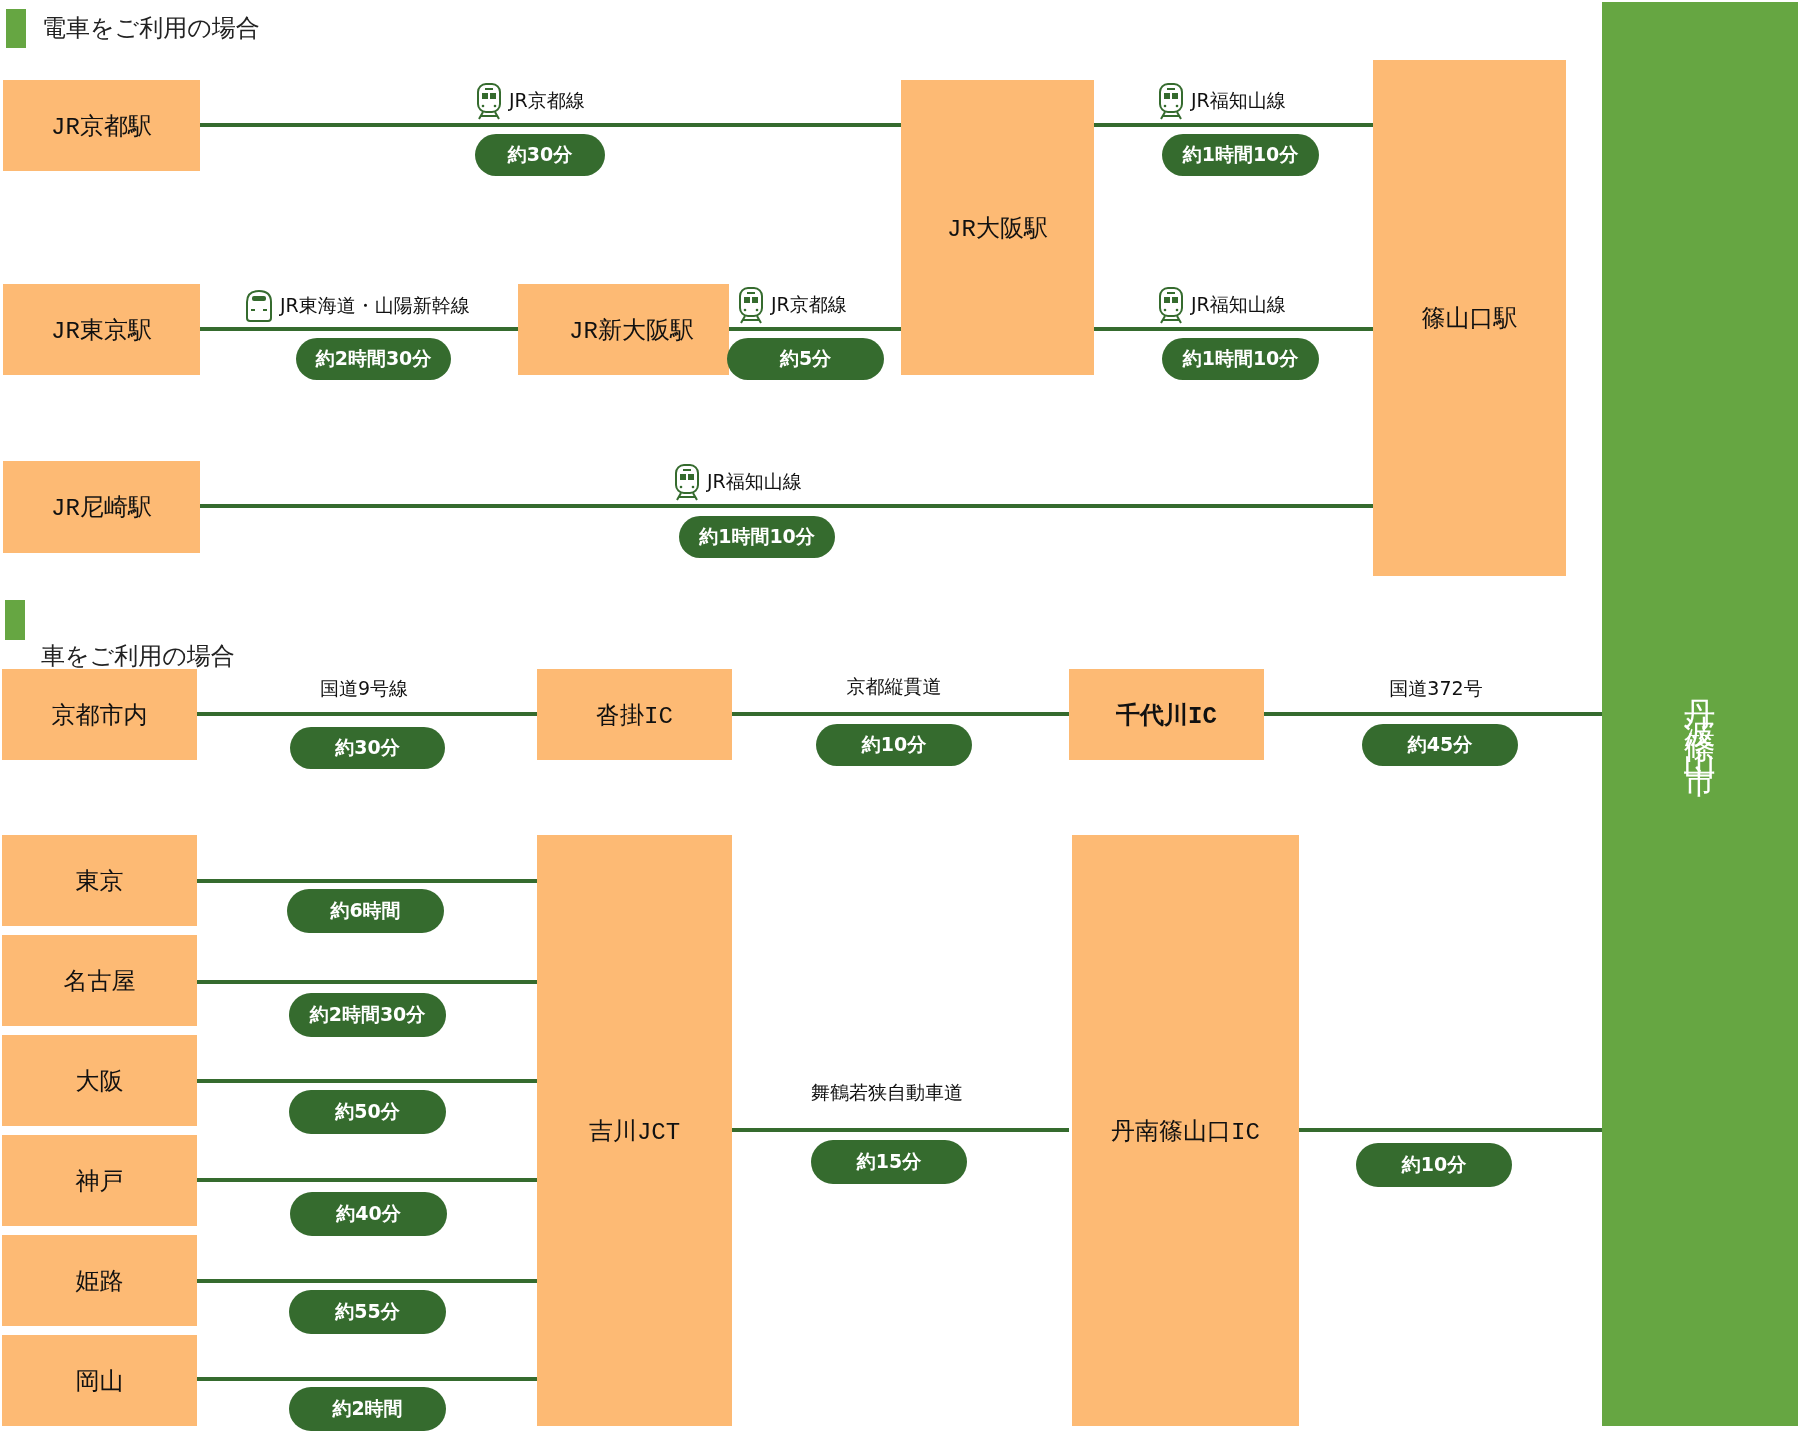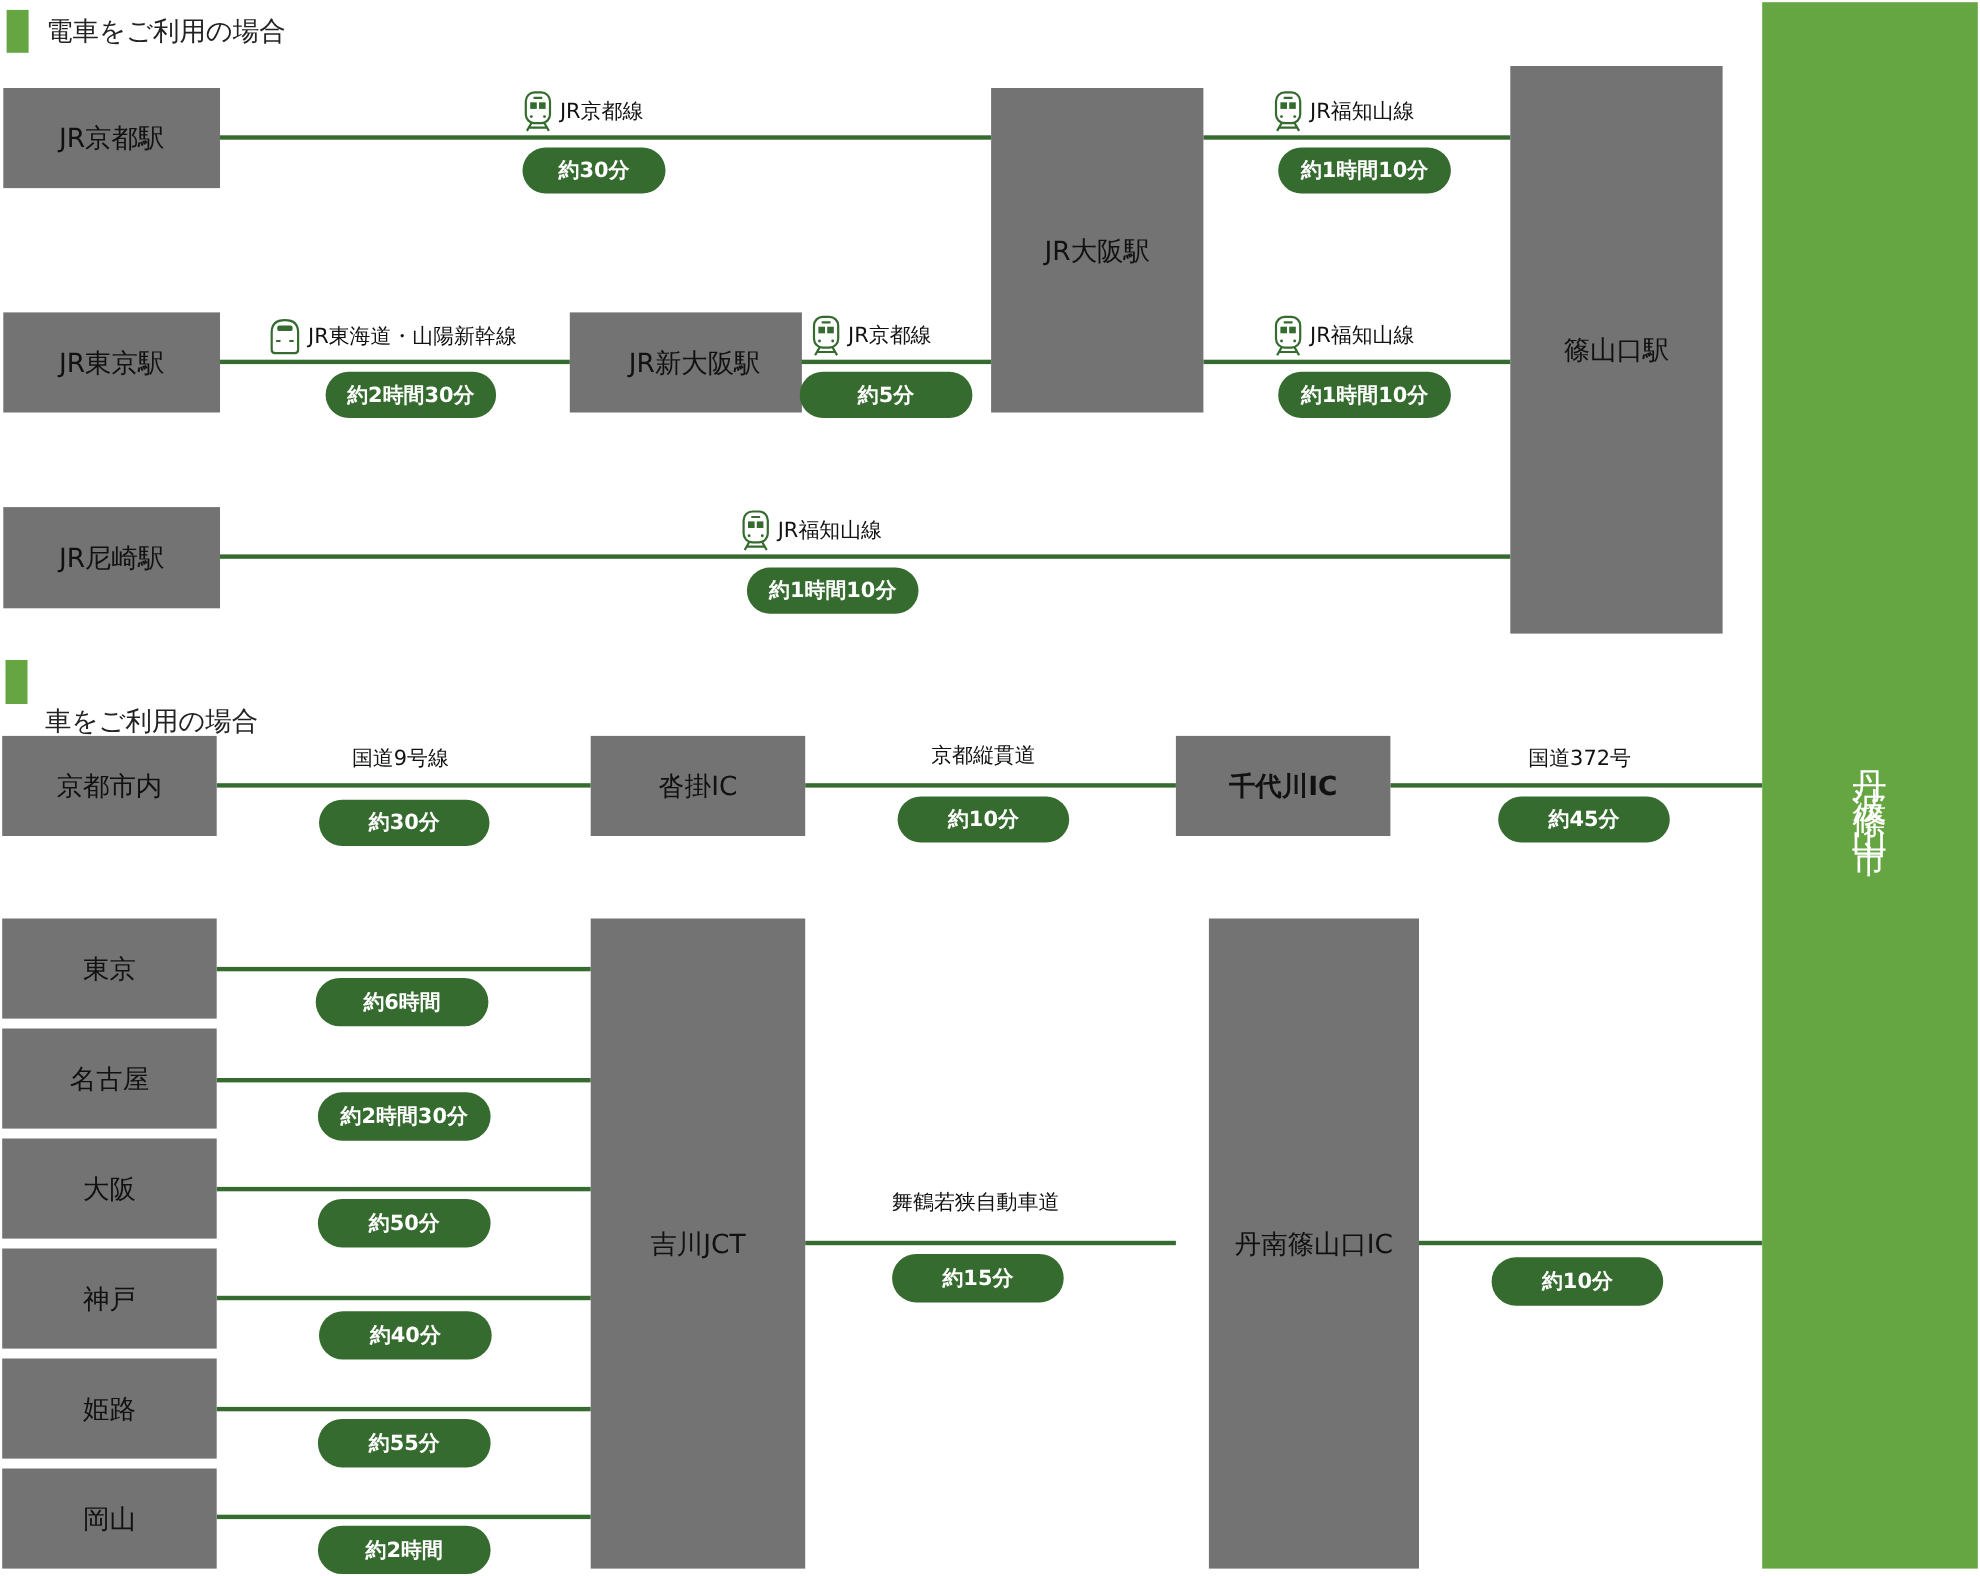--- a/index.html
+++ b/index.html
@@ -1,21 +1,21 @@
 <!DOCTYPE html>
 <html><head>
 <meta charset="utf-8">
 <style>
   html, body { margin:0; padding:0; background:#ffffff; }
   body { width:1800px; height:1433px; position:relative; overflow:hidden;
          font-family:"DejaVu Sans","Liberation Sans",sans-serif; color:#111; }
   .sec-bar { position:absolute; width:20px; background:#66a642; }
   .sec-title { position:absolute; font-size:24px; color:#222; white-space:nowrap; }
-  .box { position:absolute; background:#737373; display:flex; align-items:center; justify-content:center;
-         font-size:24px; color:#111; white-space:nowrap; }
+  .box { position:absolute; background:#fdba74; display:flex; align-items:center; justify-content:center;
+         font-size:24px; color:#111; white-space:nowrap;font-family:Liberation Mono, monospace; }
   .box.bold { font-weight:bold; }
   .line { position:absolute; height:4px; background:#356b2e; }
   .pill { position:absolute; height:42px; border-radius:21px; background:#356b2e; color:#fff;
           font-size:19px; font-weight:bold; display:flex; align-items:center; justify-content:center;
           white-space:nowrap; }
   .route { position:absolute; display:flex; align-items:center; font-size:19px; color:#111; white-space:nowrap; }
   .route svg { margin-right:6px; }
   .road { position:absolute; font-size:19px; color:#111; white-space:nowrap; transform:translateX(-50%); }
   .panel { position:absolute; left:1602px; top:2px; width:196px; height:1424px; background:#66a642;
            display:flex; align-items:center; justify-content:center; }
@@ -158,21 +158,21 @@
 <div class="pill" style="left:289px;top:993px;width:157px;height:44px;border-radius:22px;">約2時間30分</div>
 <div class="pill" style="left:289px;top:1090px;width:157px;height:44px;border-radius:22px;">約50分</div>
 <div class="pill" style="left:290px;top:1192px;width:157px;height:44px;border-radius:22px;">約40分</div>
 <div class="pill" style="left:289px;top:1290px;width:157px;height:44px;border-radius:22px;">約55分</div>
 <div class="pill" style="left:289px;top:1387px;width:157px;height:44px;border-radius:22px;">約2時間</div>
 
 <div class="line" style="left:732px;top:1128px;width:337px;"></div>
 <div class="line" style="left:1264px;top:1128px;width:338px;"></div>
 
 <div class="box" style="left:537px;top:835px;width:195px;height:591px;">吉川JCT</div>
-<div class="box" style="left:1099px;top:835px;width:191px;height:591px;">丹南篠山口IC</div>
+<div class="box" style="left:1072px;top:835px;width:227px;height:591px;">丹南篠山口IC</div>
 
 <div class="road" style="left:887px;top:1080px;">舞鶴若狭自動車道</div>
 <div class="pill" style="left:811px;top:1140px;width:156px;height:44px;border-radius:22px;">約15分</div>
 <div class="pill" style="left:1356px;top:1143px;width:156px;height:44px;border-radius:22px;">約10分</div>
 
 <div class="panel">
   <span class="panel-text">丹波篠山市</span>
 </div>
 
 </body></html>

